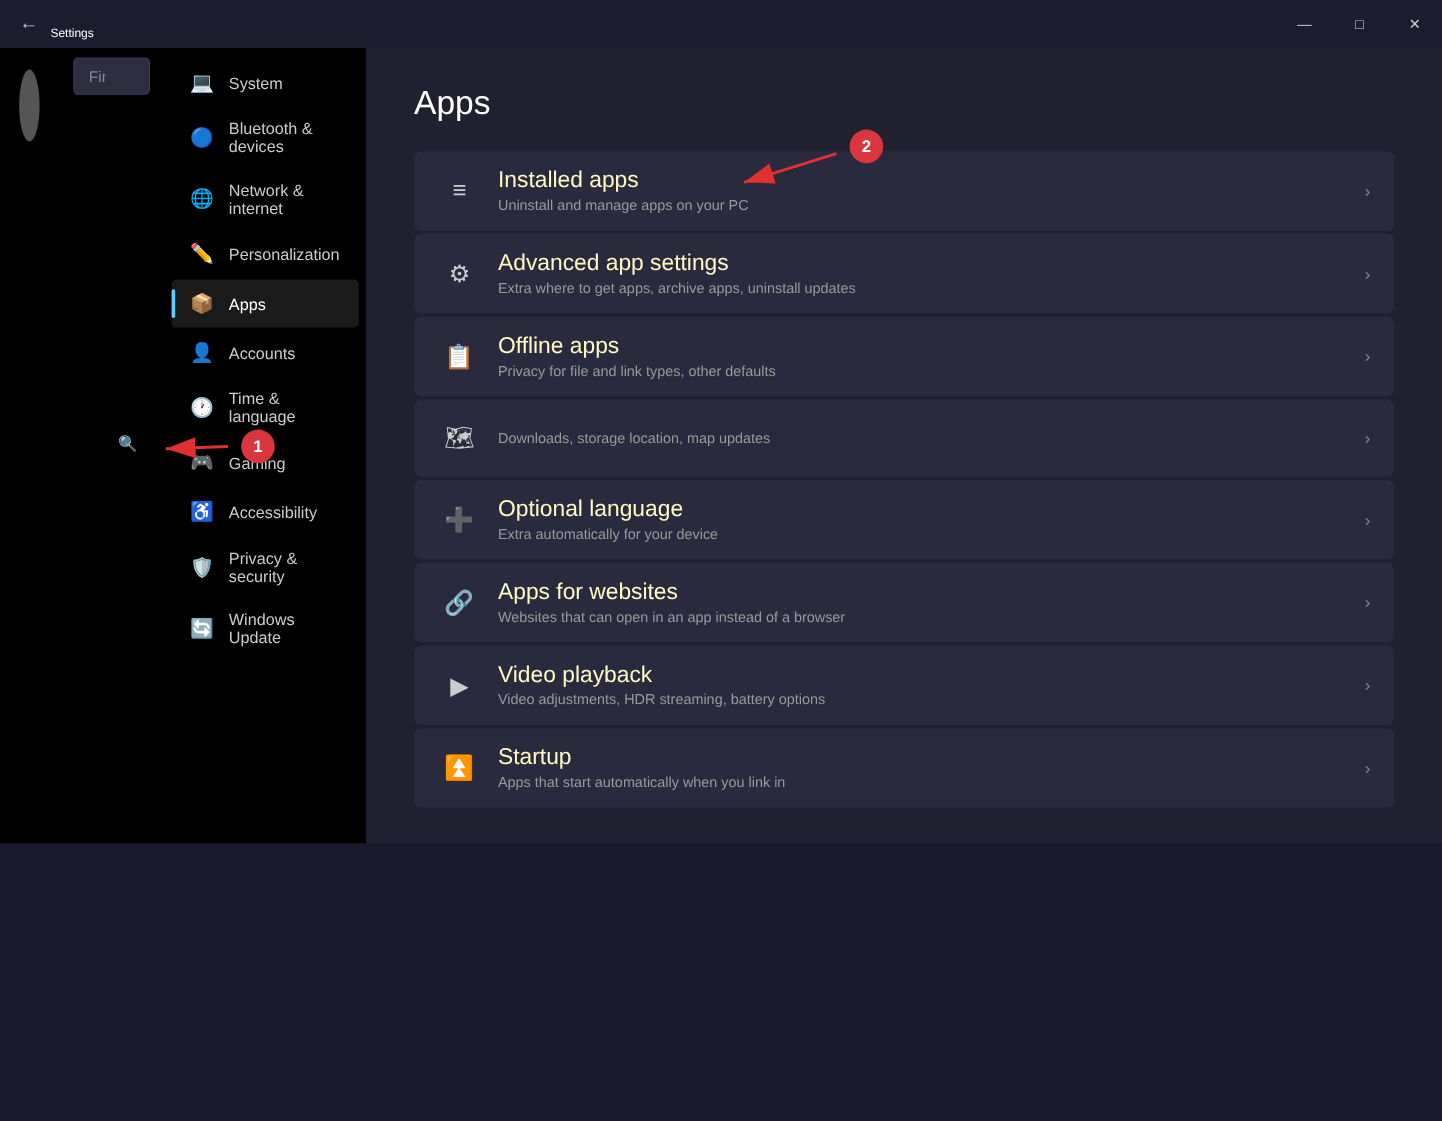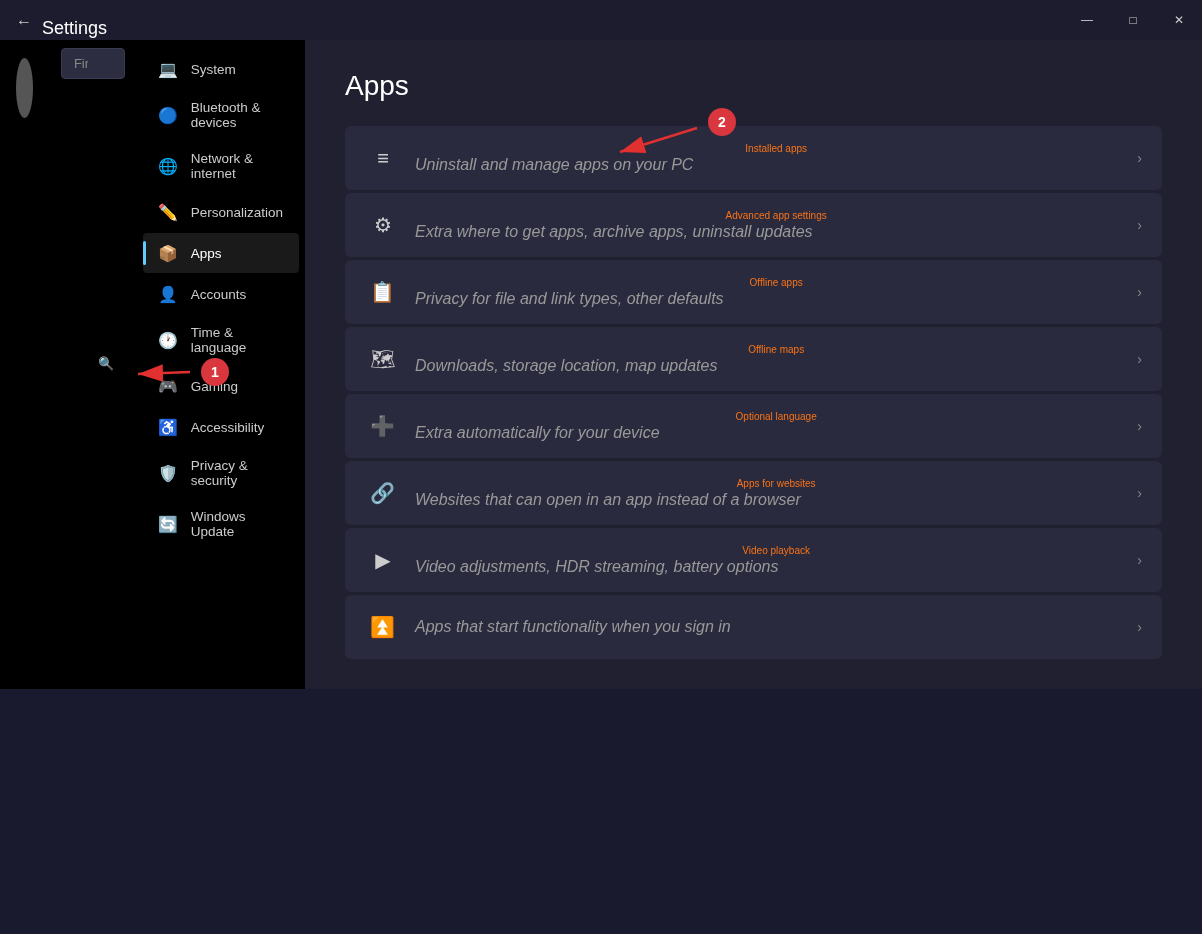--- a/index.html
+++ b/index.html
@@ -24,21 +24,21 @@
       position: relative;
     }
     .titlebar-back {
       color: #ccc;
       font-size: 16px;
       cursor: pointer;
       margin-right: 10px;
     }
     .titlebar-title {
       color: #fff;
-      font-size: 18px;
+      font-size: 10px;
       margin-top: 16px;
     }
     .titlebar-controls {
       position: absolute;
       right: 0;
       top: 0;
       display: flex;
     }
     .titlebar-btn {
       width: 46px;
@@ -190,29 +190,27 @@
       font-size: 20px;
       color: #ccc;
       flex-shrink: 0;
       margin-right: 14px;
     }
 
     .settings-item-text {
       flex: 1;
     }
     .settings-item-title {
-      color: #f97316;
-      font-size: 10px;
+      color: #fef9c3;
+      font-size: 19px;
       margin-bottom: 2px;
-      text-align: center;
     }
     .settings-item-subtitle {
       color: #999;
-      font-size: 16px;
-      font-style: italic;
+      font-size: 12px;
     }
 
     .settings-item-chevron {
       color: #888;
       font-size: 14px;
       flex-shrink: 0;
     }
 
     
     .overlay {
@@ -327,21 +325,20 @@
     <div class="settings-item-icon">📋</div>
     <div class="settings-item-text">
       <div class="settings-item-title">Offline apps</div>
       <div class="settings-item-subtitle">Privacy for file and link types, other defaults</div>
     </div>
     <div class="settings-item-chevron">›</div>
   </div>
           <div class="settings-item">
     <div class="settings-item-icon">🗺</div>
     <div class="settings-item-text">
-      <div class="settings-item-title">Offline maps</div>
       <div class="settings-item-subtitle">Downloads, storage location, map updates</div>
     </div>
     <div class="settings-item-chevron">›</div>
   </div>
           <div class="settings-item">
     <div class="settings-item-icon">➕</div>
     <div class="settings-item-text">
       <div class="settings-item-title">Optional language</div>
       <div class="settings-item-subtitle">Extra automatically for your device</div>
     </div>
@@ -359,21 +356,22 @@
     <div class="settings-item-icon">▶</div>
     <div class="settings-item-text">
       <div class="settings-item-title">Video playback</div>
       <div class="settings-item-subtitle">Video adjustments, HDR streaming, battery options</div>
     </div>
     <div class="settings-item-chevron">›</div>
   </div>
           <div class="settings-item">
     <div class="settings-item-icon">⏫</div>
     <div class="settings-item-text">
-      <div class="settings-item-subtitle">Apps that start functionality when you sign in</div>
+      <div class="settings-item-title">Startup</div>
+      <div class="settings-item-subtitle">Apps that start automatically when you link in</div>
     </div>
     <div class="settings-item-chevron">›</div>
   </div>
         </div>
     </div>
   </div>
 
   <svg class="overlay" viewBox="0 0 1202 934" xmlns="http://www.w3.org/2000/svg">
 
     <defs>

